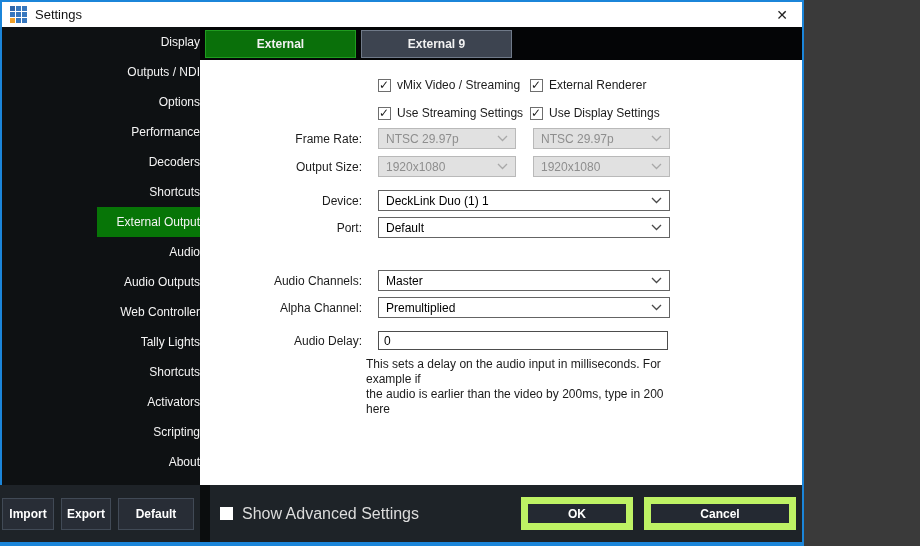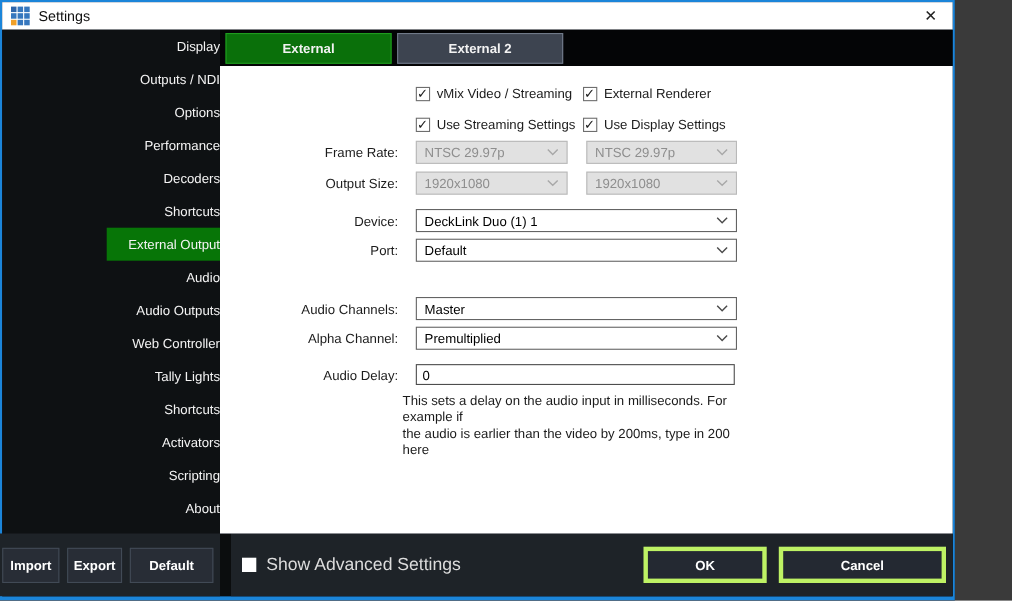--- a/index.html
+++ b/index.html
@@ -1,23 +1,23 @@
 <!DOCTYPE html>
 <html><head>
 <meta charset="utf-8">
 <style>
   * { margin:0; padding:0; box-sizing:border-box; }
   body {
     font-family: "Liberation Sans", "DejaVu Sans", sans-serif;
     background:#3a3a3a;
   }
   .window {
-    width:868px; height:546px;
+    width:804px; height:546px;
     border:2px solid #1b85d9; border-bottom-width:4px;
-    background:#0f172a;
+    background:#f0abfc;
     display:flex; flex-direction:column;
     position:relative;
   }
   
   .titlebar {
     height:25px; background:#ffffff;
     display:flex; align-items:center;
     padding-left:8px; flex:0 0 auto;
   }
   .vmix-logo { width:17px; height:17px; display:grid;
@@ -101,21 +101,21 @@
   }
   
   .bottombar { height:57px; background:#0b0d0e; display:flex; flex:0 0 auto; }
   .bottombar-panel {
     flex:1; margin-left:10px; background:#1e2328;
     display:flex; align-items:center; padding:0 6px 0 10px;
   }
   .cb-white { width:13px; height:13px; background:#ffffff; flex:0 0 auto; cursor:pointer; }
   .adv-label { color:#dcdcdc; font-size:16px; margin-left:9px; }
   .dlg-btn {
-    height:33px; background:#242932; border:4px solid #bef264;
+    height:33px; background:#242932; border:7px solid #bef264;
     color:#ffffff; font-size:12px; font-weight:bold;
     display:flex; align-items:center; justify-content:center; cursor:pointer;
   }
   .dlg-btn.ok { width:112px; margin-left:auto; }
   .dlg-btn.cancel { width:152px; margin-left:11px; }
 </style>
 </head>
 <body>
 
 <div class="window">
@@ -157,21 +157,21 @@
       <div class="sidebar-footer">
         <div class="side-btn w1">Import</div>
         <div class="side-btn w2">Export</div>
         <div class="side-btn w3">Default</div>
       </div>
     </div>
 
     <div class="main">
       <div class="tabstrip">
         <div class="tab active">External</div>
-        <div class="tab inactive">External 2</div>
+        <div class="tab inactive">External 9</div>
       </div>
 
       <div class="content">
 
         <div class="check-row" style="left:178px; top:18px;">
           <span class="cb checked"></span>
           <span>vMix Video / Streaming</span>
         </div>
         <div class="check-row" style="left:330px; top:18px;">
           <span class="cb checked"></span>

